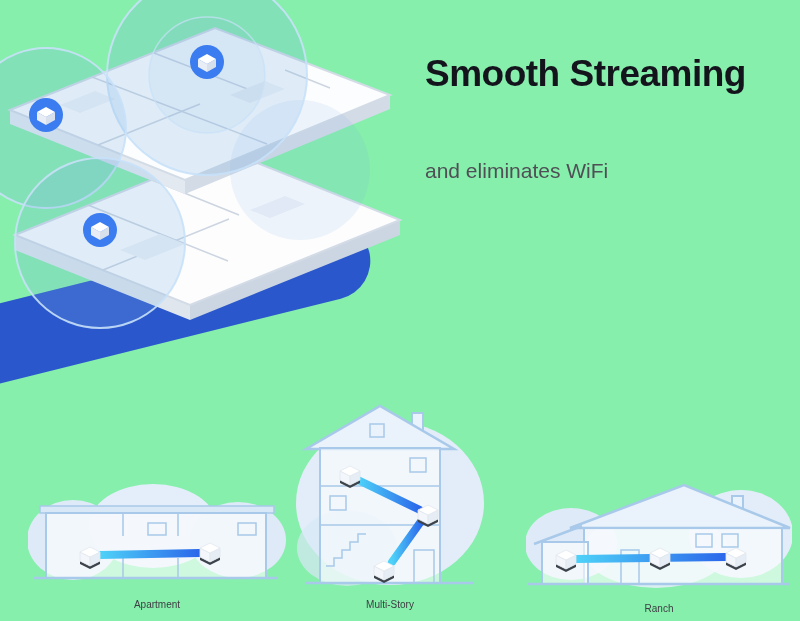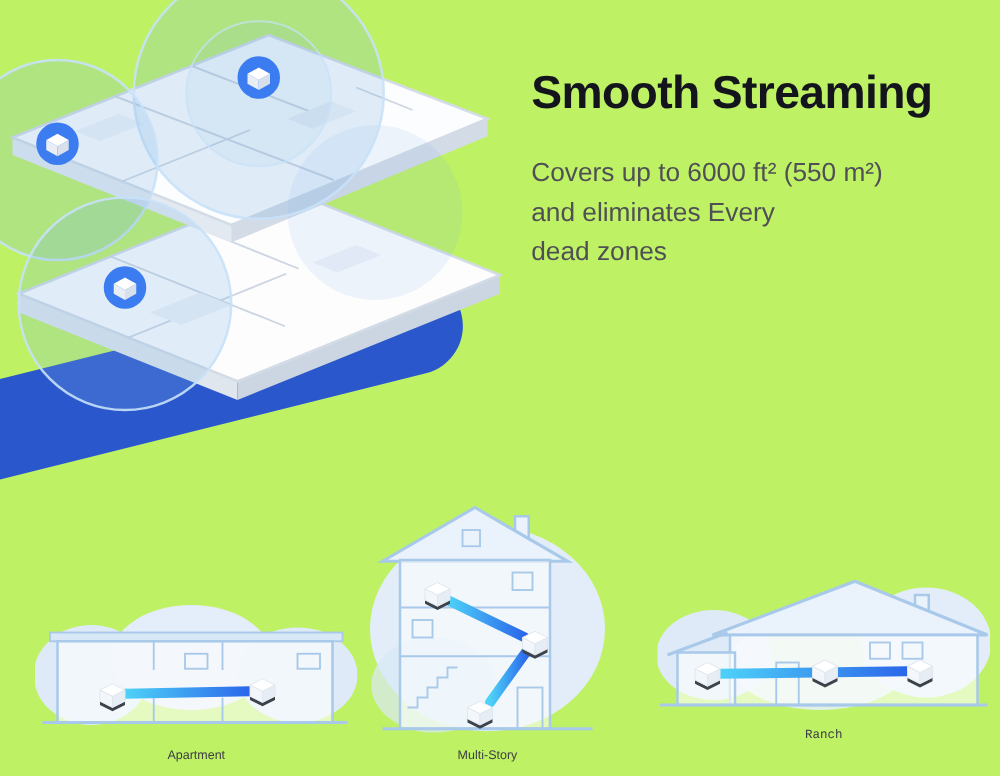--- a/index.html
+++ b/index.html
@@ -1,35 +1,35 @@
 <!DOCTYPE html>
 <html style="--brand-blue: #2b57cc; --device-blue: #3b7cf0; --link-cyan: #4ed2f8; --link-blue: #2b66ea; --heading-text: #14141d; --body-text: #4f4f55; --caption-text: #3d3d42; --illustration-line: #a8c9e9; --cloud-fill: #e0ecf9;"><head>
 <meta charset="utf-8">
 <style>
   * { margin:0; padding:0; box-sizing:border-box; }
   html,body { background:#ffffff; }
   body { font-family:"Liberation Sans", sans-serif; }
   .canvas {
     position:relative; width:800px; height:621px;
-    background:#bef264; overflow:hidden;
+    background:#86efac; overflow:hidden;
   }
   .hero { position:absolute; left:0; top:0; width:430px; height:400px; }
   .copy { position:absolute; left:425px; top:50px; width:378px; }
   .heading {
     font-size:37px; font-weight:bold; line-height:1.28;
     color:var(--heading-text,#14141d); letter-spacing:-0.5px;
   }
   .body-text {
     margin-top:26px; font-size:21px; line-height:1.5;
     color:var(--body-text,#4f4f55);
   }
   .figure { position:absolute; text-align:center; }
   .fig-apartment  { left:28px;  top:478px; width:258px; }
   .fig-multistory { left:292px; top:398px; width:196px; }
-  .fig-ranch      { left:526px; top:452px; width:266px;font-family:Liberation Mono, monospace; }
+  .fig-ranch      { left:526px; top:472px; width:266px; }
   .figure svg { display:block; }
   figcaption {
     font-size:10px; margin-top:6px;
     color:var(--caption-text,#3d3d42);
   }
 </style>
 </head>
 <body>
 
 <div class="canvas">
@@ -102,23 +102,22 @@
       <use href="#device-unit" transform="translate(46,115)"></use>
       <use href="#device-unit" transform="translate(100,230)"></use>
     </svg>
   </div>
 
   <div class="copy">
     <h2 class="heading">
       <span>Smooth Streaming</span><br>
     </h2>
     <p class="body-text">
-      <span>Covers up to 6000 ft² (550 m²)</span><br>
-      <span>and eliminates Every</span><br>
-      <span>dead zones</span>
+      <br>
+      <span>and eliminates WiFi</span><br>
     </p>
   </div>
 
   <figure class="figure fig-apartment">
     <svg viewBox="0 0 258 115" width="258" height="115">
       <g>
         <ellipse cx="45" cy="62" rx="46" ry="40" fill="#dfeaf8"></ellipse>
         <ellipse cx="125" cy="48" rx="64" ry="42" fill="#e3eefa"></ellipse>
         <ellipse cx="210" cy="62" rx="48" ry="38" fill="#dfeaf8"></ellipse>
       </g>

